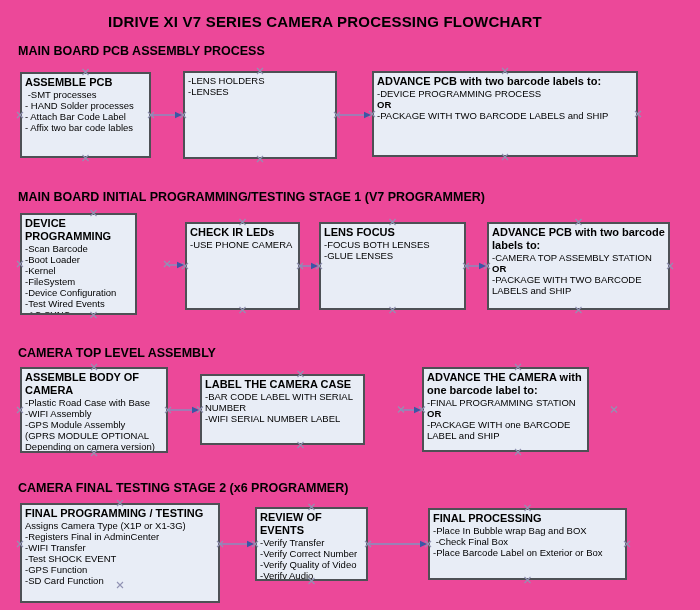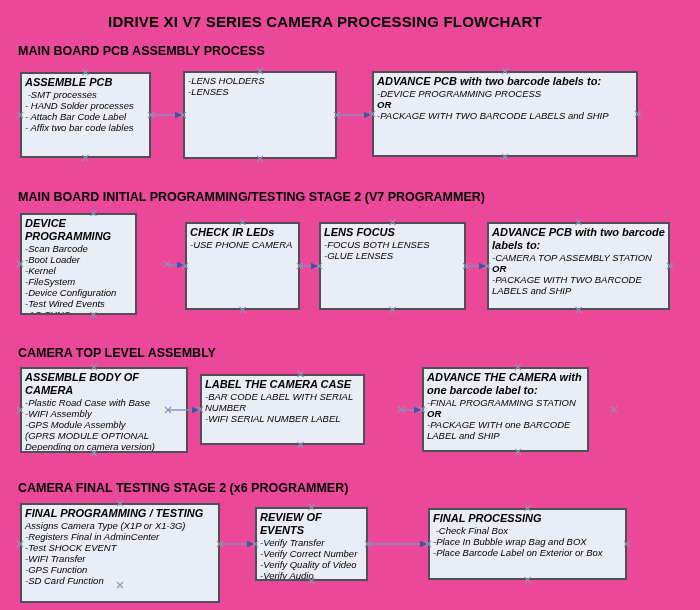--- a/index.html
+++ b/index.html
@@ -2,21 +2,21 @@
 <html><head>
 <meta charset="utf-8">
 <style>
   html,body{margin:0;padding:0;background:#ffffff;}
   body{width:700px;height:610px;font-family:"Liberation Sans",sans-serif;color:#000;}
   .page{position:relative;width:700px;height:610px;background:#ec4899;overflow:hidden;}
   .page-title{position:absolute;top:13px;left:0;width:650px;text-align:center;
     font-size:15px;font-weight:bold;letter-spacing:0.2px;}
   .section-header{position:absolute;font-size:12.5px;font-weight:bold;white-space:nowrap;}
   .box{position:absolute;box-sizing:border-box;background:#e8edf6;border:2px solid #4d5055;
-    padding:2px 3px;overflow:hidden;font-style:italic;}
+    padding:2px 3px;overflow:hidden;}
   .box-title{font-size:11px;font-weight:bold;line-height:13px;}
   .box-line{font-size:9.5px;line-height:11px;white-space:pre-wrap;}
   .strong{font-weight:bold;}
   #overlay{position:absolute;left:0;top:0;width:700px;height:610px;pointer-events:none;}
 </style>
 </head>
 <body>
 
 <div class="page">
 
@@ -37,21 +37,21 @@
     <div class="box-line">-LENSES</div>
   </div>
 
   <div class="box" style="left:372px;top:71px;width:266px;height:86px;">
     <div class="box-title">ADVANCE PCB with two barcode labels to:</div>
     <div class="box-line">-DEVICE PROGRAMMING PROCESS</div>
     <div class="box-line strong">OR</div>
     <div class="box-line">-PACKAGE WITH TWO BARCODE LABELS and SHIP</div>
   </div>
 
-  <div class="section-header" style="left:18px;top:190px;">MAIN BOARD INITIAL PROGRAMMING/TESTING STAGE 2 (V7 PROGRAMMER)</div>
+  <div class="section-header" style="left:18px;top:190px;">MAIN BOARD INITIAL PROGRAMMING/TESTING STAGE 1 (V7 PROGRAMMER)</div>
 
   <div class="box" style="left:20px;top:213px;width:117px;height:102px;">
     <div class="box-title">DEVICE PROGRAMMING</div>
     <div class="box-line">-Scan Barcode</div>
     <div class="box-line">-Boot Loader</div>
     <div class="box-line">-Kernel</div>
     <div class="box-line">-FileSystem</div>
     <div class="box-line">-Device Configuration</div>
     <div class="box-line">-Test Wired Events</div>
     <div class="box-line">-AC SYNC</div>
@@ -70,21 +70,21 @@
 
   <div class="box" style="left:487px;top:222px;width:183px;height:88px;">
     <div class="box-title">ADVANCE PCB with two barcode labels to:</div>
     <div class="box-line">-CAMERA TOP ASSEMBLY STATION</div>
     <div class="box-line strong">OR</div>
     <div class="box-line">-PACKAGE WITH TWO BARCODE LABELS and SHIP</div>
   </div>
 
   <div class="section-header" style="left:18px;top:346px;">CAMERA TOP LEVEL ASSEMBLY</div>
 
-  <div class="box" style="left:20px;top:367px;width:168px;height:86px;">
+  <div class="box" style="left:20px;top:367px;width:148px;height:86px;">
     <div class="box-title">ASSEMBLE BODY OF CAMERA</div>
     <div class="box-line">-Plastic Road Case with Base</div>
     <div class="box-line">-WIFI Assembly</div>
     <div class="box-line">-GPS Module Assembly</div>
     <div class="box-line">(GPRS MODULE OPTIONAL Depending on camera version)</div>
   </div>
 
   <div class="box" style="left:200px;top:374px;width:165px;height:71px;">
     <div class="box-title">LABEL THE CAMERA CASE</div>
     <div class="box-line">-BAR CODE LABEL WITH SERIAL NUMBER</div>
@@ -97,38 +97,38 @@
     <div class="box-line strong">OR</div>
     <div class="box-line">-PACKAGE WITH one BARCODE LABEL and SHIP</div>
   </div>
 
   <div class="section-header" style="left:18px;top:481px;">CAMERA FINAL TESTING STAGE 2 (x6 PROGRAMMER)</div>
 
   <div class="box" style="left:20px;top:503px;width:200px;height:100px;">
     <div class="box-title">FINAL PROGRAMMING / TESTING</div>
     <div class="box-line">Assigns Camera Type (X1P or X1-3G)</div>
     <div class="box-line">-Registers Final in AdminCenter</div>
+    <div class="box-line">-WIFI Transfer</div>
     <div class="box-line">-Test SHOCK EVENT</div>
-    <div class="box-line">-WIFI Transfer</div>
     <div class="box-line">-GPS Function</div>
     <div class="box-line">-SD Card Function</div>
   </div>
 
   <div class="box" style="left:255px;top:507px;width:113px;height:74px;">
     <div class="box-title">REVIEW OF EVENTS</div>
     <div class="box-line">-Verify Transfer</div>
     <div class="box-line">-Verify Correct Number</div>
     <div class="box-line">-Verify Quality of Video</div>
     <div class="box-line">-Verify Audio</div>
   </div>
 
   <div class="box" style="left:428px;top:508px;width:199px;height:72px;">
     <div class="box-title">FINAL PROCESSING</div>
+    <div class="box-line">-Place In Bubble wrap Bag and BOX</div>
     <div class="box-line"> -Check Final Box</div>
-    <div class="box-line">-Place In Bubble wrap Bag and BOX</div>
     <div class="box-line">-Place Barcode Label on Exterior or Box</div>
   </div>
 
   <svg id="overlay" xmlns="http://www.w3.org/2000/svg">
       <path d="M82.5 69L88.5 75M88.5 69L82.5 75" stroke="#9193b4" stroke-width="1.1" fill="none"></path>
       <path d="M82.5 155L88.5 161M88.5 155L82.5 161" stroke="#9193b4" stroke-width="1.1" fill="none"></path>
       <path d="M17 112L23 118M23 112L17 118" stroke="#9193b4" stroke-width="1.1" fill="none"></path>
       <path d="M148 112L154 118M154 112L148 118" stroke="#9193b4" stroke-width="1.1" fill="none"></path>
       <path d="M257 68L263 74M263 68L257 74" stroke="#9193b4" stroke-width="1.1" fill="none"></path>
       <path d="M257 156L263 162M263 156L257 162" stroke="#9193b4" stroke-width="1.1" fill="none"></path>

